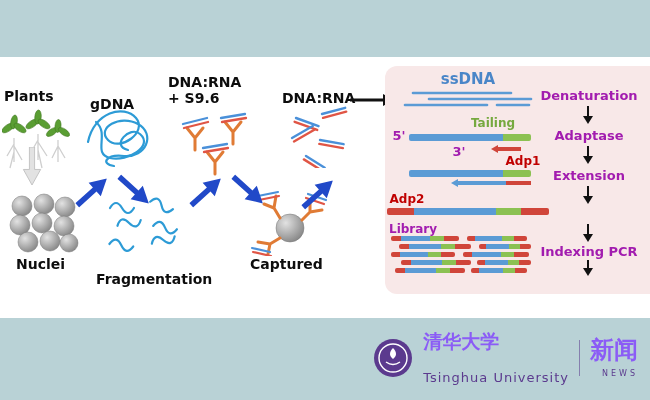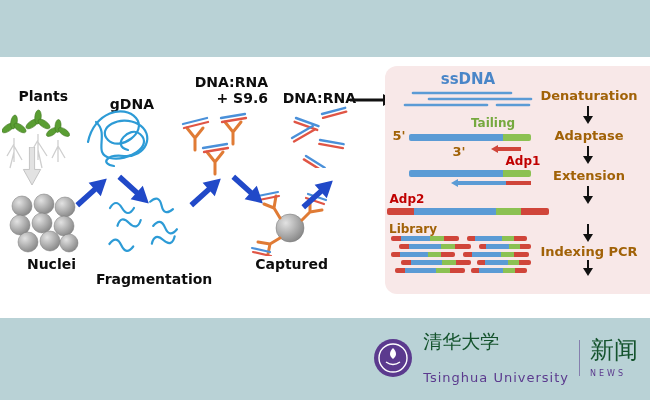--- a/index.html
+++ b/index.html
@@ -3,36 +3,36 @@
 <meta charset="utf-8">
 <style>
   * { margin:0; padding:0; box-sizing:border-box; }
   html,body { width:650px; height:400px; }
   body { font-family:"DejaVu Sans","Liberation Sans",sans-serif; background:#fff; }
   .page { position:relative; width:650px; height:400px; background:#ffffff; overflow:hidden; }
   .band { position:absolute; left:0; width:100%; background:#b9d2d6; }
   .band.top { top:0; height:57px; }
   .band.bottom { bottom:0; height:82px; }
   .abs { position:absolute; }
-  .lbl { font-weight:bold; color:#0d0d0d; font-size:14px; text-align:right; line-height:1.15; }
+  .lbl { font-weight:bold; color:#0d0d0d; font-size:14px; text-align:left; line-height:1.15; }
   .panel { position:absolute; left:385px; top:66px; width:291px; height:228px;
            background:#f8e8e8; border-radius:12px; }
-  .p-lbl { position:absolute; font-weight:bold; color:#a16207; font-size:13px; text-align:center; }
+  .p-lbl { position:absolute; font-weight:bold; color:#a21caf; font-size:13px; text-align:center; }
   .ssdna-lbl { color:#4a86c8; font-size:15px; }
   .tailing-lbl { color:#76a93f; font-size:12px; }
   .red-lbl { color:#c00000; font-size:12px; }
   .footer-lbl { color:#b01313; font-size:14px; width:100%; }
   .bar { position:absolute; height:7px; display:flex; border-radius:2px; overflow:hidden; }
   .seg-blue { background:#5b9bd5; height:100%; }
   .seg-green { background:#8cc152; height:100%; }
   .seg-red { background:#d0453a; height:100%; }
   .libbar { position:absolute; height:5px; border-radius:2px;
             background:linear-gradient(90deg,#d0453a 0 14%,#5b9bd5 14% 58%,#8cc152 58% 78%,#d0453a 78% 100%); }
   .brand { position:absolute; right:12px; top:332px; display:flex; align-items:center; gap:10px; }
-  .brand .cn { color:#14532d; font-weight:normal; }
+  .brand .cn { color:#8b5cf6; font-weight:bold; }
   .divider { width:1px; height:36px; background:#5b3a8e; opacity:.55; }
 </style>
 </head>
 <body>
 
 <div class="page">
 
   <div class="band top"></div>
   <div class="band bottom"></div>
 
@@ -279,19 +279,19 @@
       <circle cx="20" cy="20" r="19" fill="#5b3a8e"></circle>
       <circle cx="20" cy="20" r="14" fill="none" stroke="#ffffff" stroke-width="1.4"></circle>
       <path d="M20,10 C24,14 24,18 20,21 C16,18 16,14 20,10 Z" fill="#ffffff"></path>
       <path d="M13,24 q7,5 14,0" stroke="#ffffff" stroke-width="1.4" fill="none"></path>
     </svg>
     <div style="display:flex; flex-direction:column; line-height:1;">
       <span class="cn" style="font-size:19px; font-family:'DejaVu Serif','Liberation Serif',serif;">清华大学</span>
       <span style="font-size:13px; color:#5b3a8e; margin-top:20px; letter-spacing:1px;">Tsinghua University</span>
     </div>
     <div class="divider"></div>
-    <div style="display:flex; flex-direction:column; align-items:flex-start; line-height:1;">
+    <div style="display:flex; flex-direction:column; align-items:flex-end; line-height:1;">
       <span class="cn" style="font-size:24px;">新闻</span>
       <span style="font-size:8px; color:#5b3a8e; letter-spacing:3px; margin-top:8px;">NEWS</span>
     </div>
   </div>
 
 </div>
 
 </body></html>

